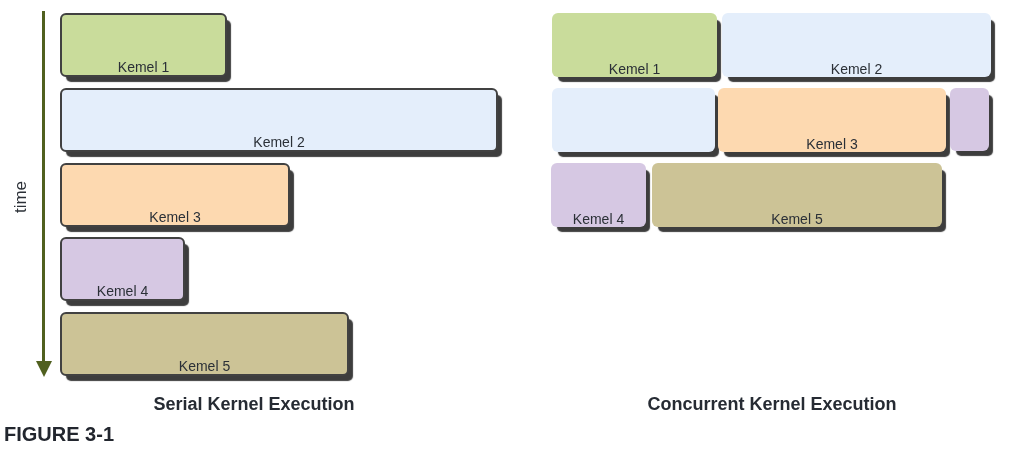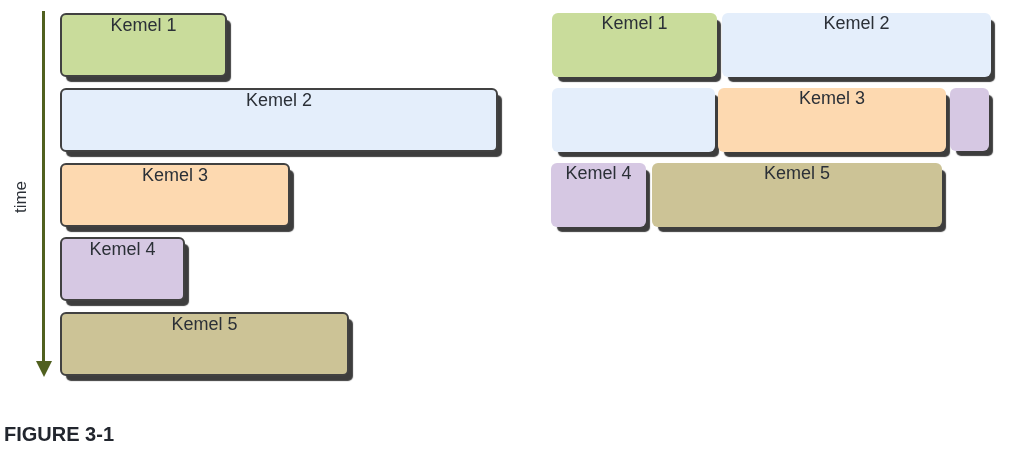--- a/index.html
+++ b/index.html
@@ -26,22 +26,22 @@
     position:absolute;left:1px;top:187px;width:40px;height:20px;
     font-size:17px;line-height:20px;text-align:center;
     transform:rotate(-90deg);transform-origin:center center;
     color:var(--text,#2b3037);
   }
   
   .kbox{
     position:absolute;
     border-radius:6px;
     box-shadow:5px 6px 1px -1px var(--shadow,#3d3d3d);
-    display:flex;align-items:flex-start;justify-content:center;
-    font-size:18px;
+    display:flex;align-items:flex-end;justify-content:center;
+    font-size:14px;
     color:var(--text,#2b3037);
     box-sizing:border-box;
   }
   .kbox.bordered{border:2px solid var(--box-border,#414141);}
   
   .caption{
     position:absolute;
     font-weight:bold;font-size:18px;
     text-align:center;
     color:#262b33;
@@ -93,17 +93,19 @@
       </div>
       <div class="kbox" style="left: 950px; top: 88px; width: 39px; height: 63px; background: rgb(214, 200, 227);"></div>
       <div class="kbox" style="left: 551px; top: 163px; width: 95px; height: 64px; background: rgb(214, 200, 227);">
         <span>Kemel 4</span>
       </div>
       <div class="kbox" style="left: 652px; top: 163px; width: 290px; height: 64px; background: rgb(204, 195, 150);">
         <span>Kemel 5</span>
       </div>
     </div>
 
+  <div class="caption caption-serial">Serial Kernel Execution</div>
 
+  <div class="caption caption-concurrent">Concurrent Kernel Execution</div>
 
   <div class="figure-label">FIGURE 3-1</div>
 
 </div>
 
 </body></html>

